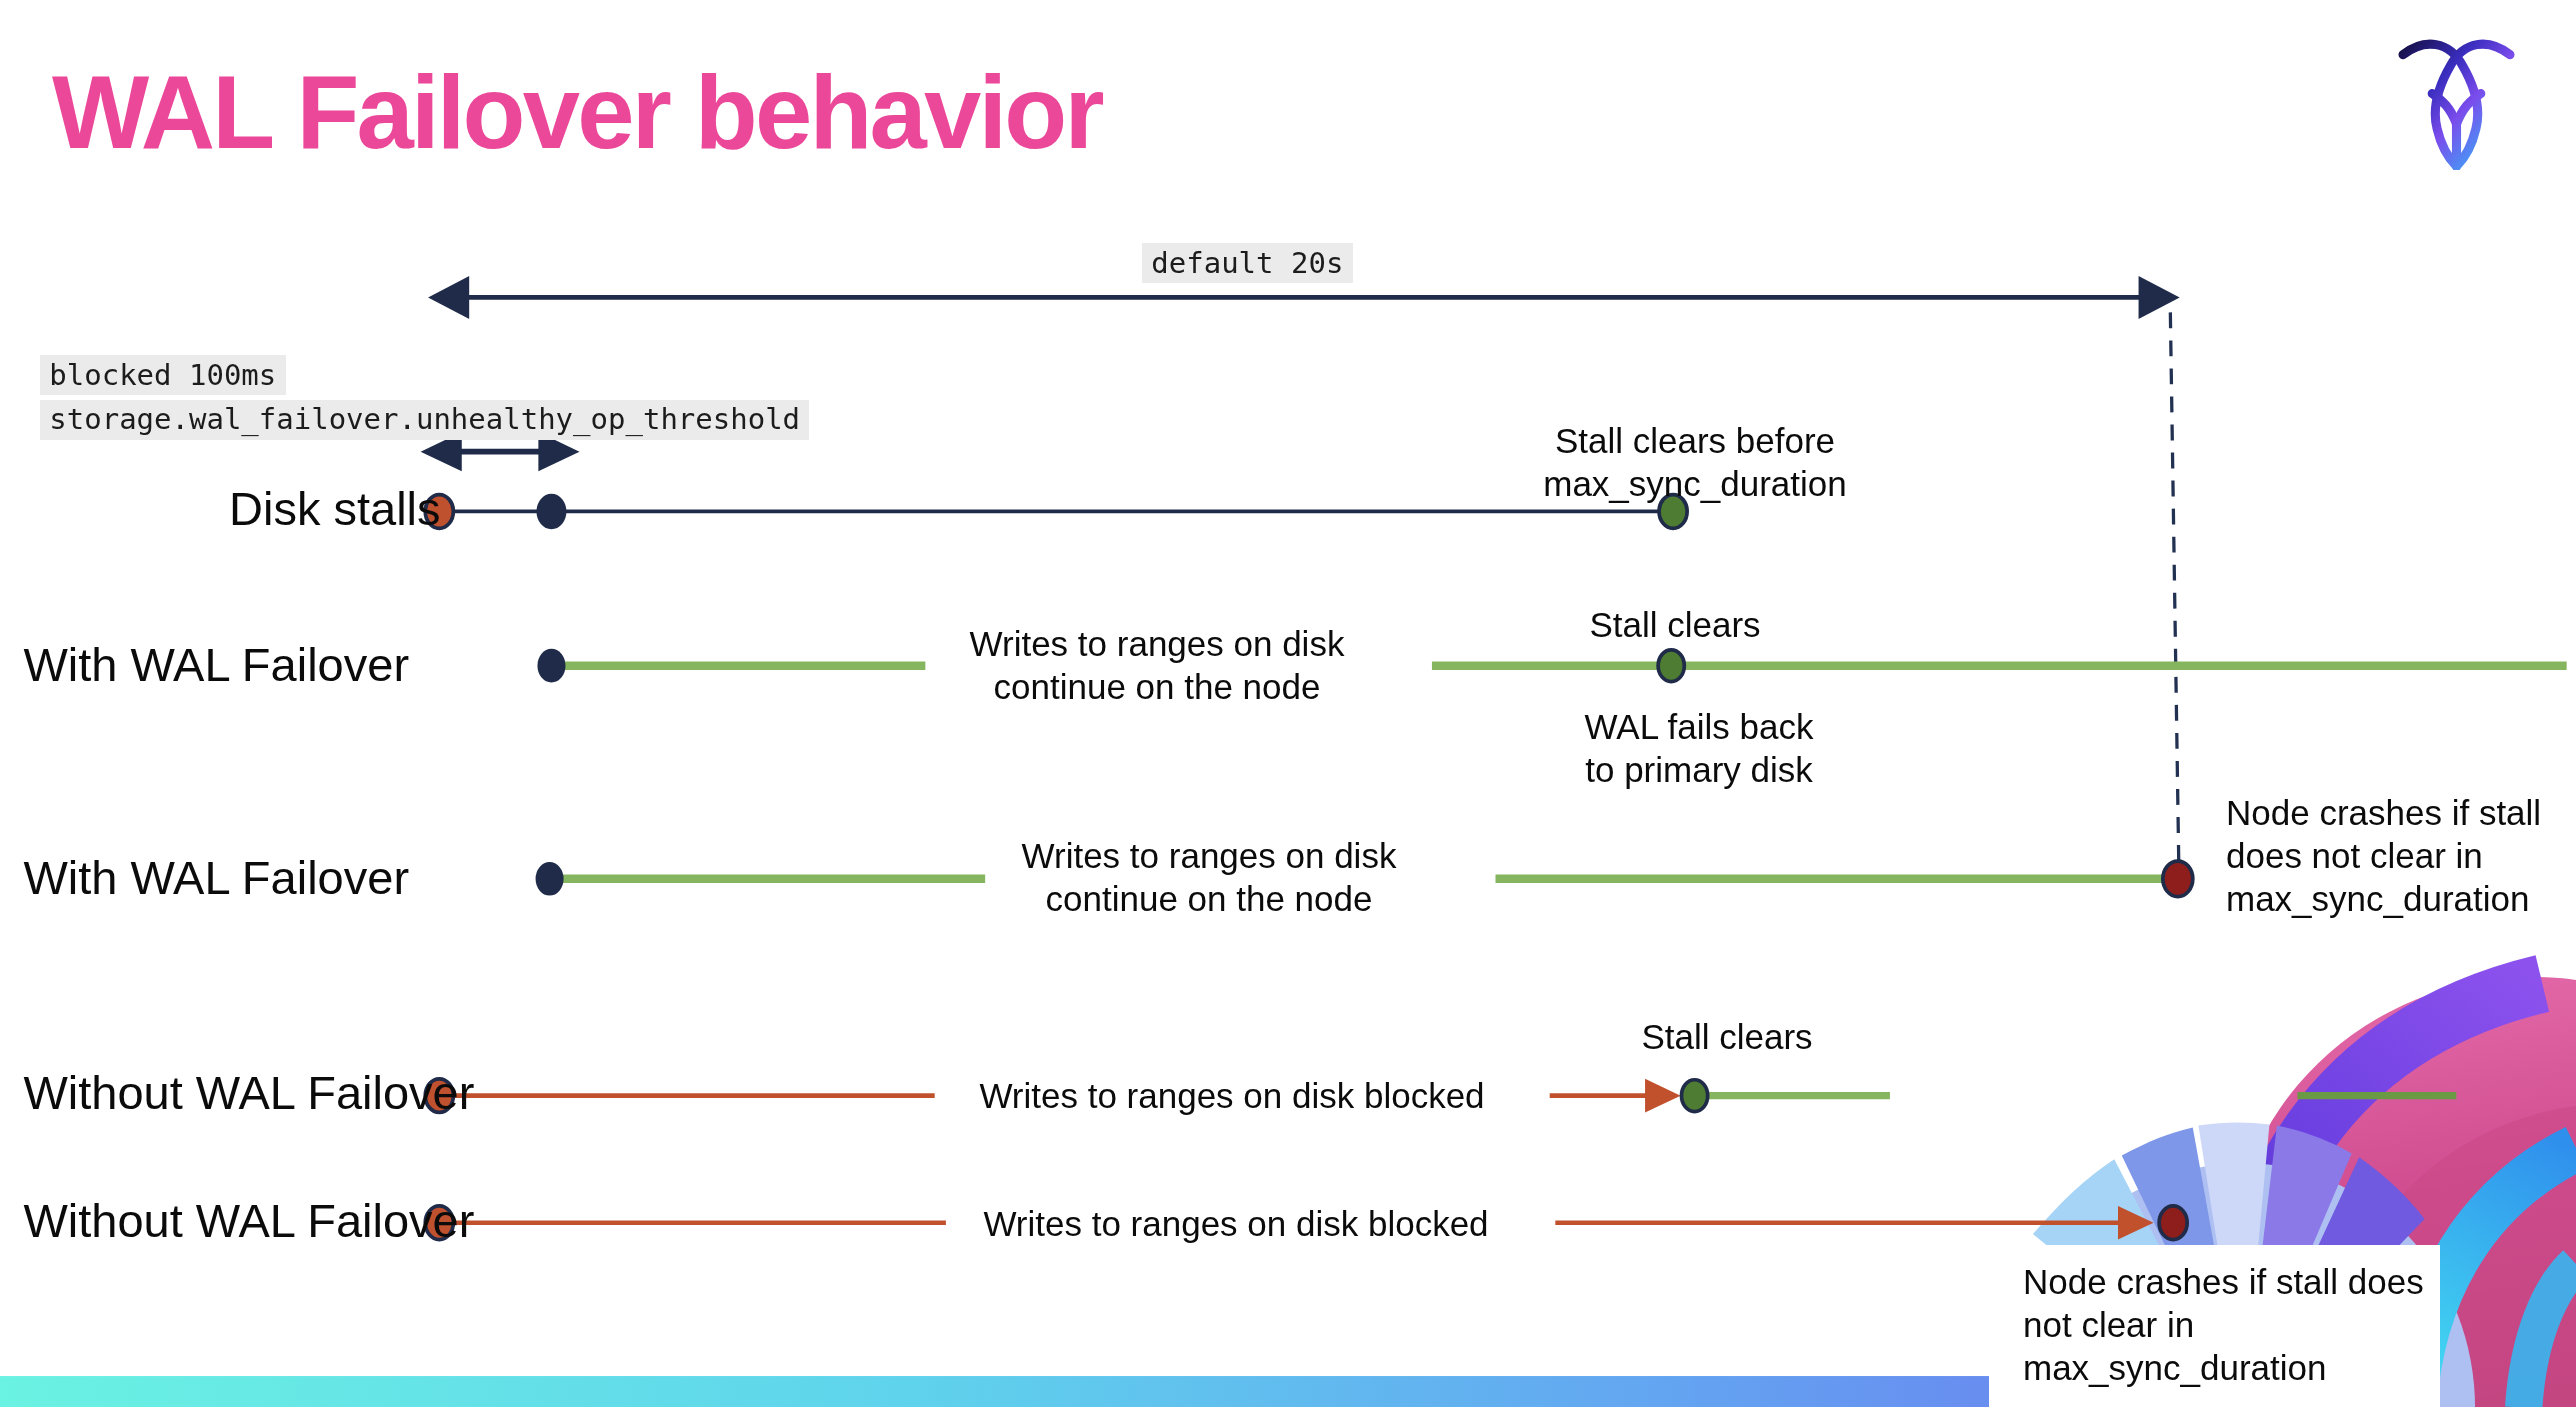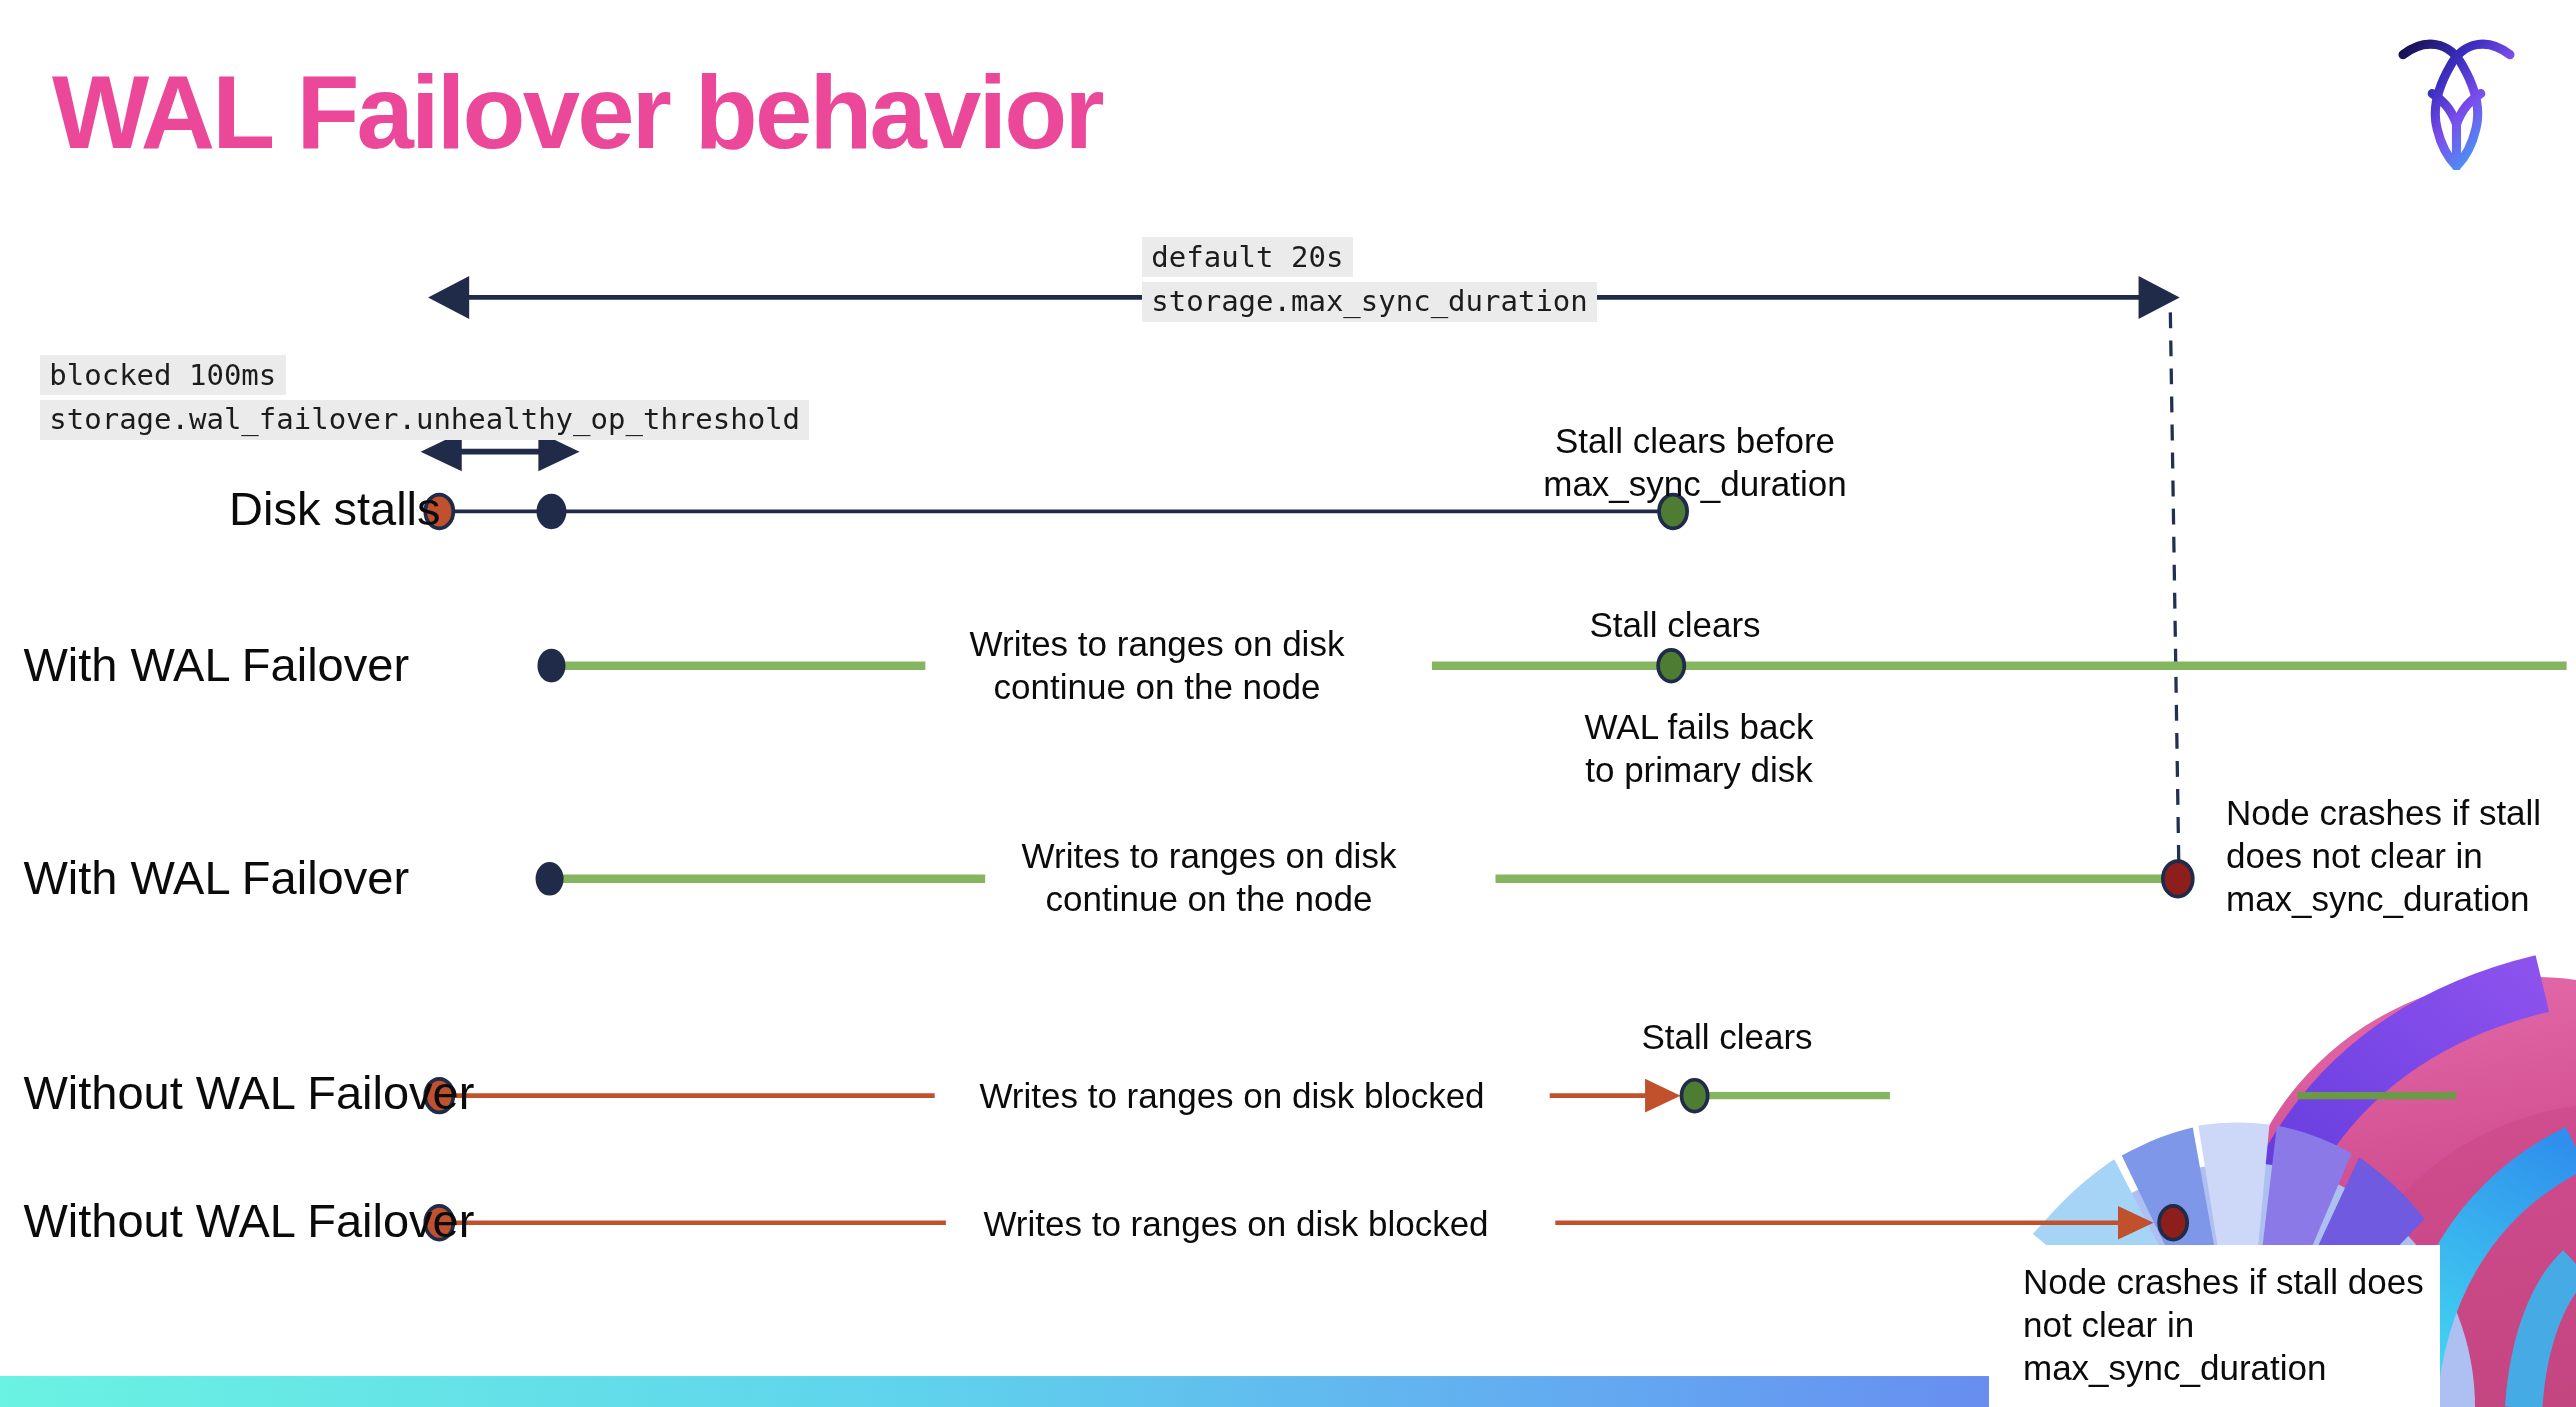--- a/index.html
+++ b/index.html
@@ -143,23 +143,22 @@
       <path d="M6,17 C24,3 44,6 55,26 C66,45 70,62 66,78 C62,95 56,103 50,109"></path>
       <path d="M94,17 C76,3 56,6 45,26 C34,45 30,62 34,78 C38,95 44,103 50,109"></path>
       <path d="M50,107 L50,72"></path>
       <path d="M50,74 C45,61 39,55 30,49"></path>
       <path d="M50,74 C55,61 61,55 70,49"></path>
     </g>
   </svg>
 
   <div class="txt page-title">WAL Failover behavior</div>
 
-  <div class="code-stack" style="left:1142px;top:237px;">
+  <div class="code-stack" style="left:1142px;top:243px;">
     <span class="code">default 20s</span>
-    <span class="code">storage.max_sync_duration</span>
   </div>
   <div class="code-stack" style="left:40px;top:355px;">
     <span class="code">blocked 100ms</span>
     <span class="code">storage.wal_failover.unhealthy_op_threshold</span>
   </div>
 
   <div class="txt row-label" style="left:229px;top:511px;">Disk stalls</div>
   <div class="txt row-label" style="left:23.4px;top:667px;">With WAL Failover</div>
   <div class="txt row-label" style="left:23.4px;top:880px;">With WAL Failover</div>
   <div class="txt row-label" style="left:23.4px;top:1095px;">Without WAL Failover</div>

